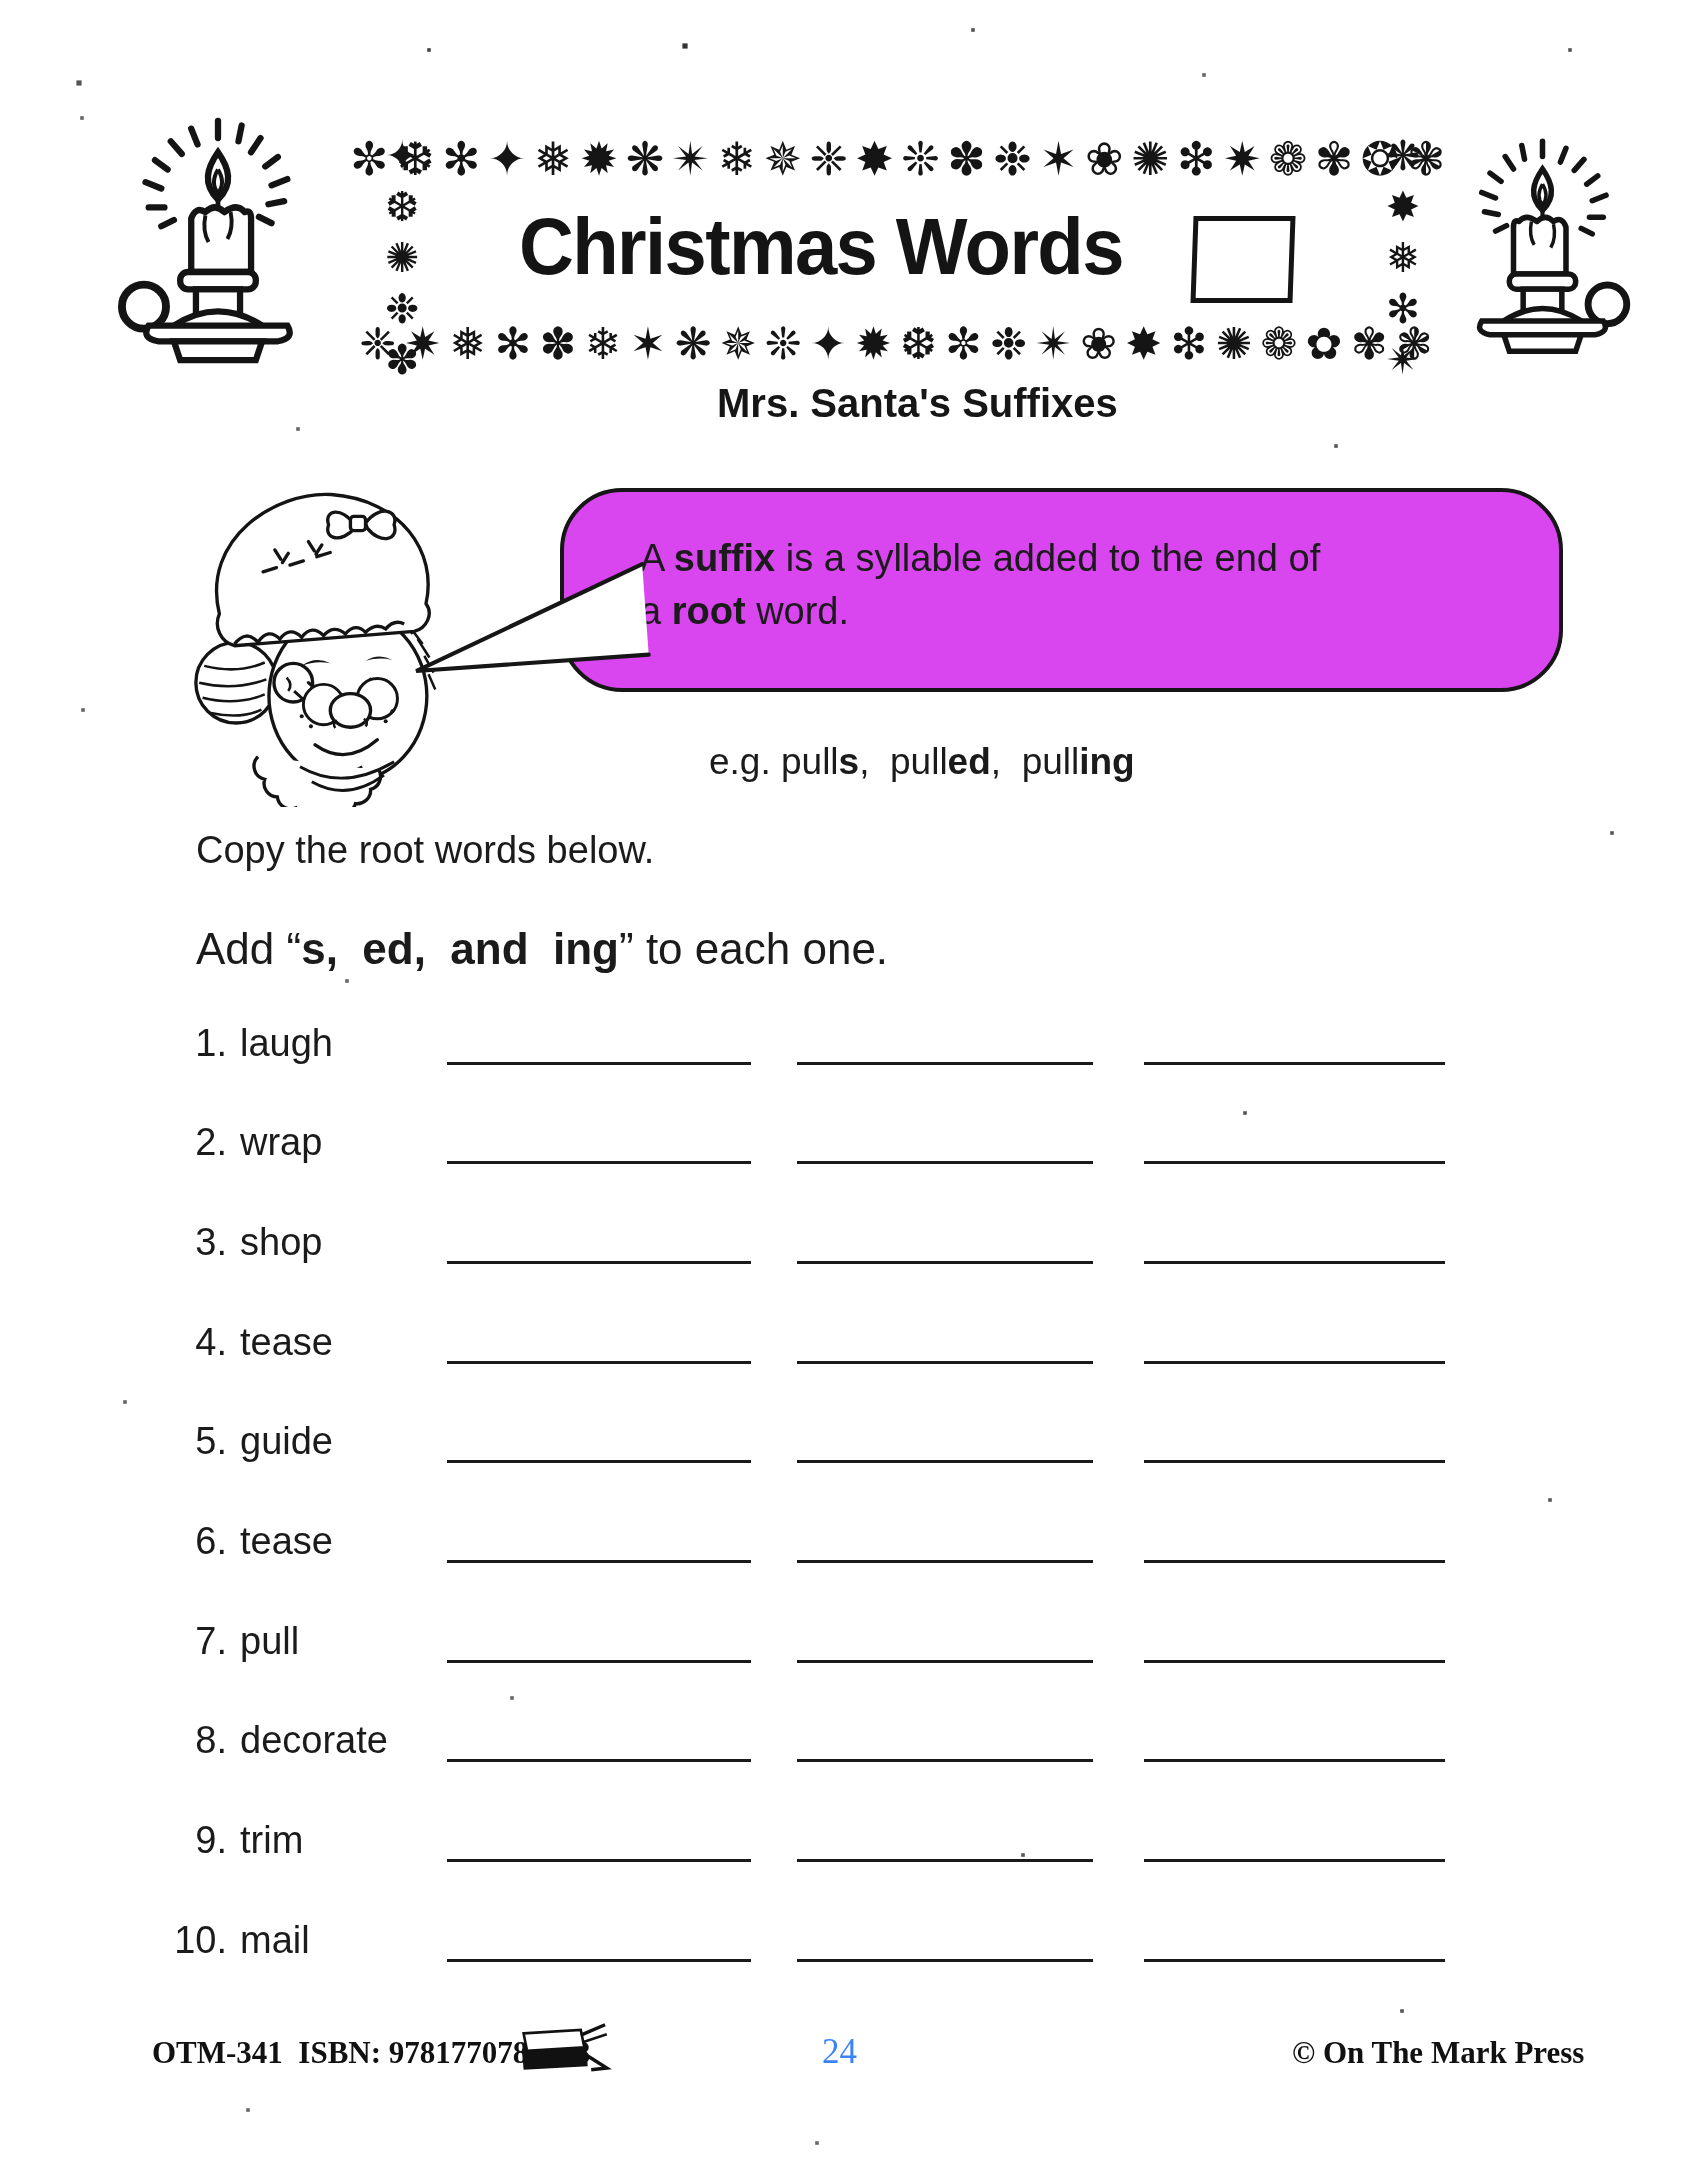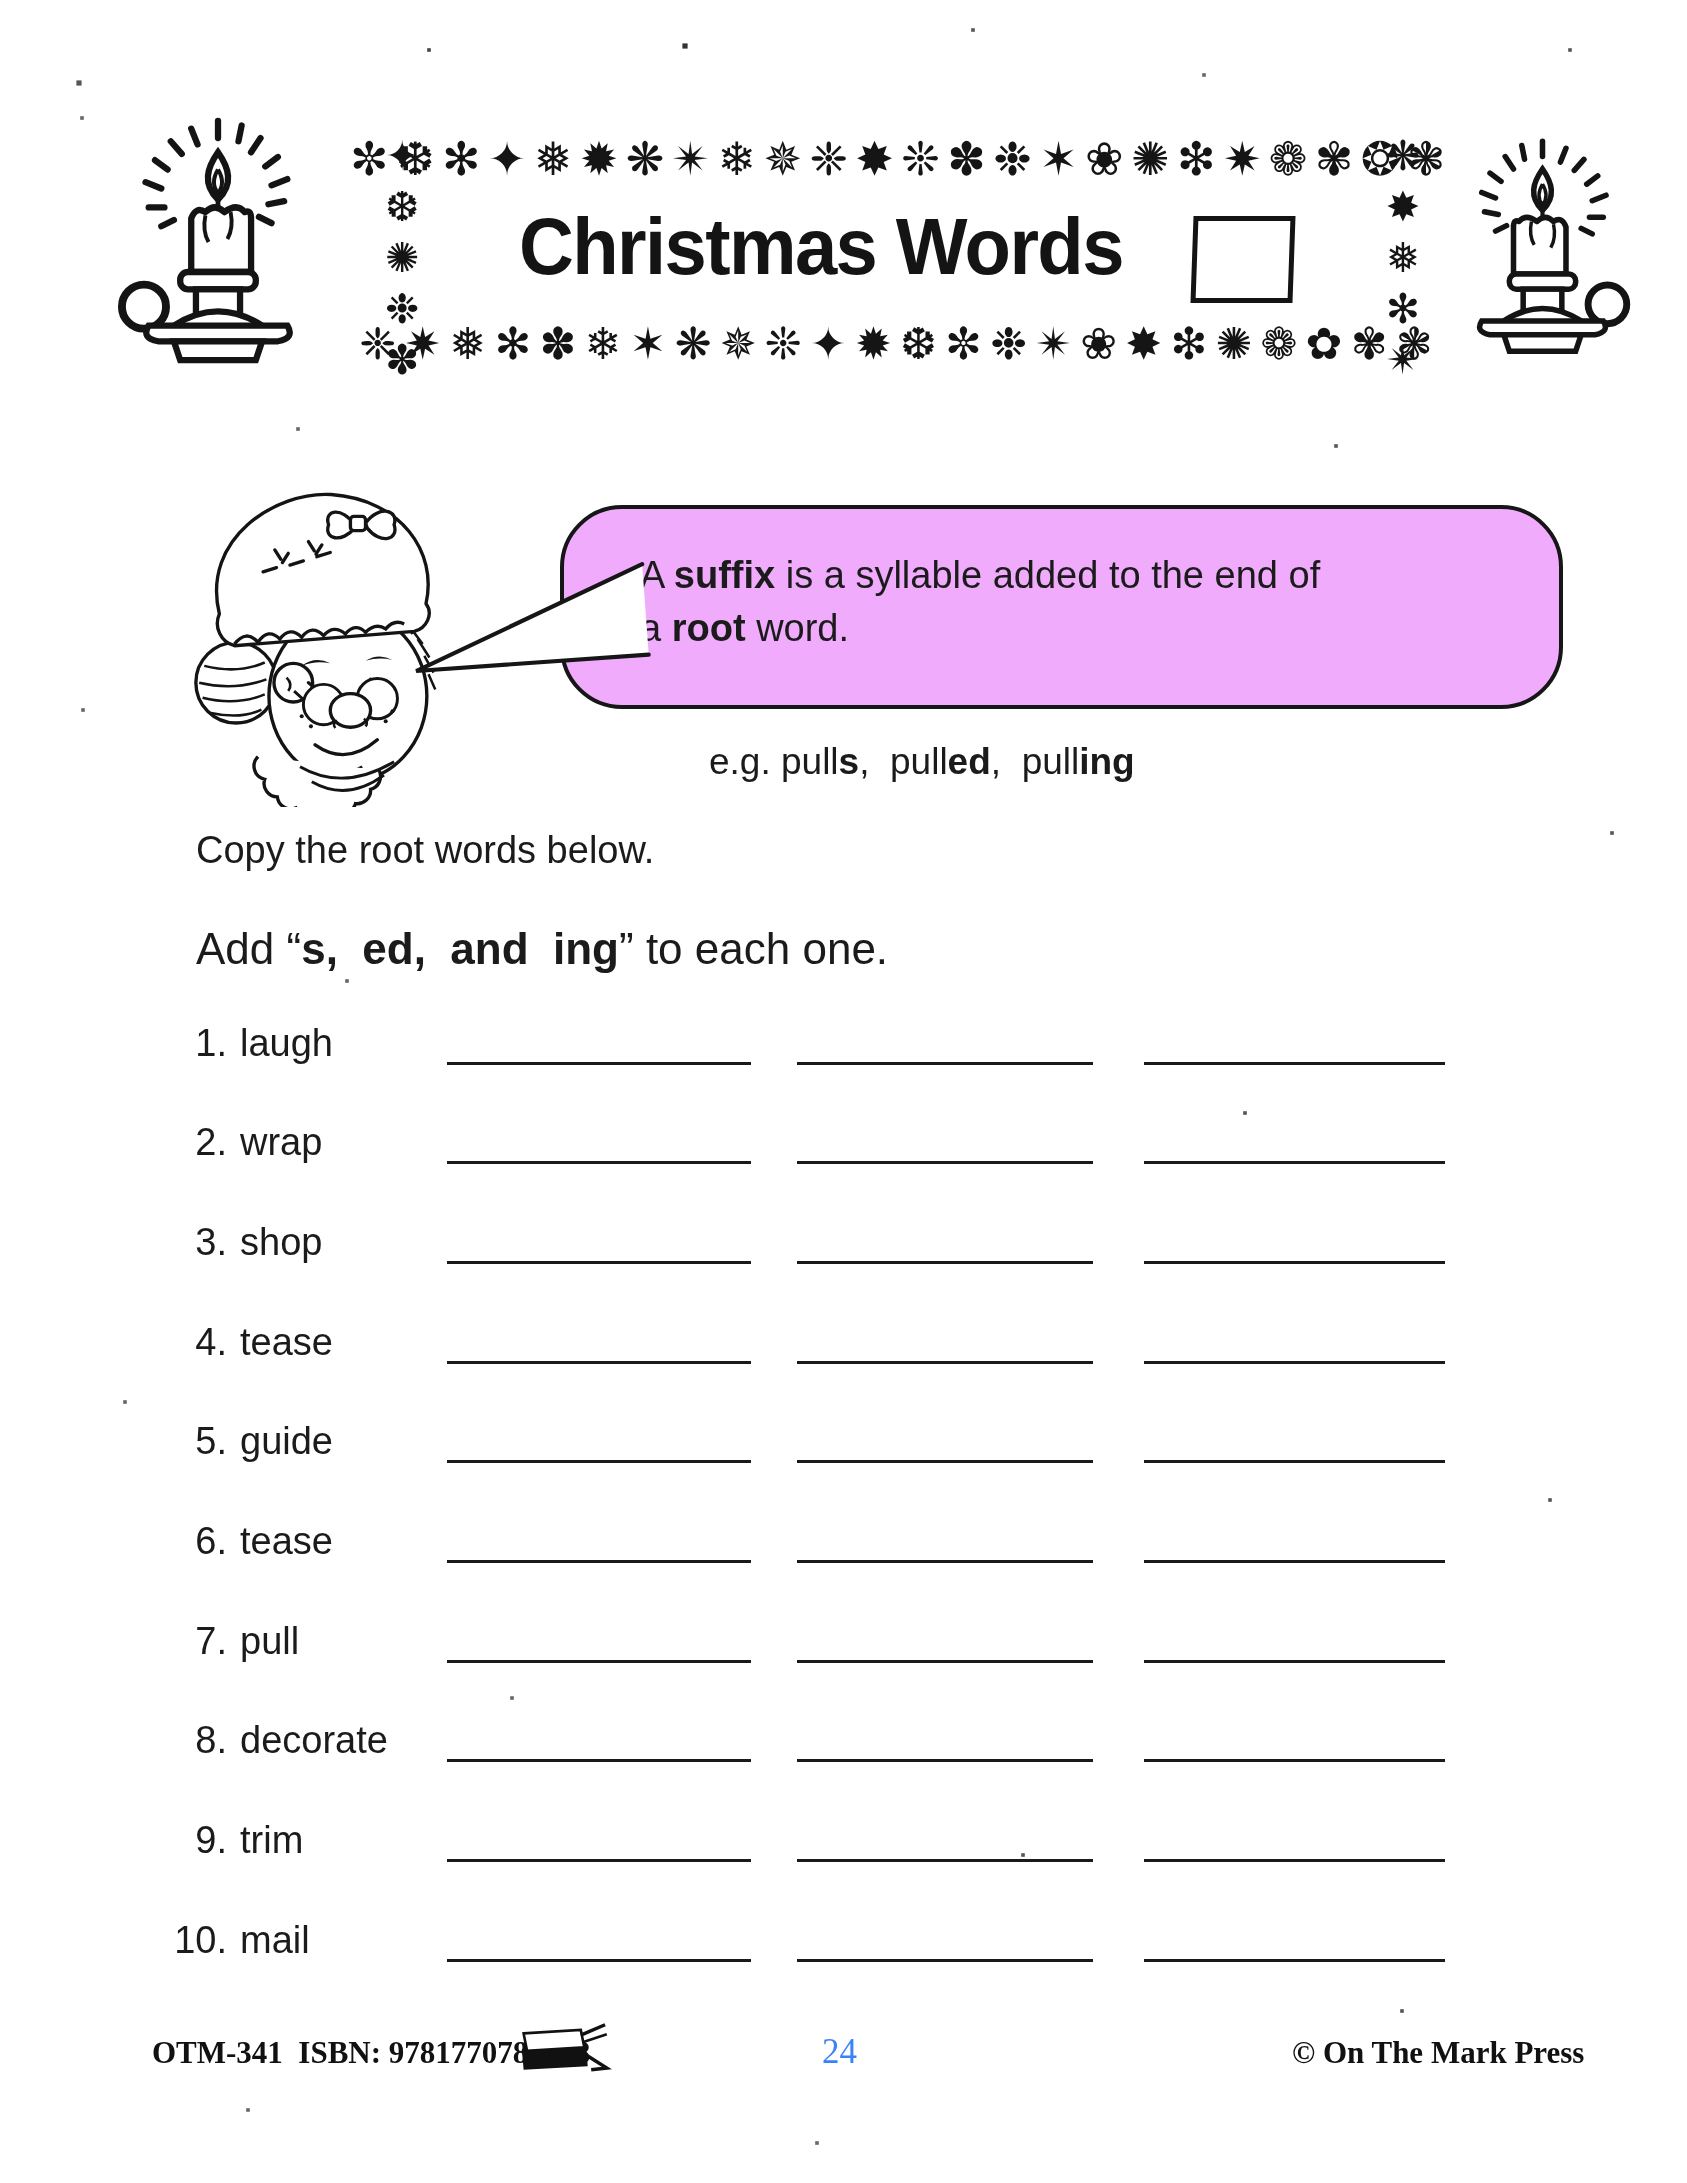--- a/index.html
+++ b/index.html
@@ -26,22 +26,22 @@
     border:5.8px solid #141414;transform:skewX(-2deg);background:#fff;
   }
   .candle{position:absolute;}
   .candle-left{left:92px;top:117px;width:252px;height:269px;}
   .candle-right{left:1432px;top:138px;width:221px;height:236px;transform:scaleX(-1);}
   
   .subtitle{position:absolute;left:717px;top:381px;margin:0;font-size:40px;font-weight:bold;color:#161616;white-space:nowrap;}
   
   .face{position:absolute;left:175px;top:471px;width:287px;height:336px;}
   .bubble{
-    position:absolute;left:560px;top:505px;width:995px;height:196px;
-    border:4.1px solid #161616;border-radius:62px;background:#f0abfc;z-index:1;
+    position:absolute;left:560px;top:488px;width:995px;height:196px;
+    border:4.1px solid #161616;border-radius:62px;background:#d946ef;z-index:1;
   }
   .bubble-text{position:absolute;left:76px;top:40px;font-size:38px;line-height:53px;color:#1b1b1b;}
   .bubble-tail{position:absolute;left:387px;top:519px;width:272px;height:189px;z-index:2;}
   .bold{font-weight:bold;}
   
   .example{position:absolute;left:689px;top:741px;font-size:37px;white-space:pre-wrap;color:#1b1b1b;margin-left:20px;}
   .inst1{position:absolute;left:196px;top:829px;font-size:38px;color:#1b1b1b;}
   .inst2{position:absolute;left:196px;top:924px;font-size:44px;white-space:pre-wrap;color:#1b1b1b;}
   
   .row{position:absolute;left:0;width:100%;height:58px;font-size:38px;color:#1b1b1b;}
@@ -141,20 +141,21 @@
     <path d="M63,64 Q66,56 72,60 Q78,54 84,60 Q92,54 97,60 Q101,58 101,64 L101,98 L63,98 Z" fill="#fff" stroke="#141414" stroke-width="4" stroke-linejoin="round"></path>
     <path d="M72,62 Q70,72 74,79 M88,60 Q90,70 86,77" fill="none" stroke="#141414" stroke-width="2.5"></path>
     <rect x="56" y="98" width="48" height="11" rx="5" fill="#fff" stroke="#141414" stroke-width="4"></rect>
     <rect x="66" y="109" width="28" height="19" fill="#fff" stroke="#141414" stroke-width="4"></rect>
     <circle cx="33" cy="120" r="14" fill="#fff" stroke="#141414" stroke-width="5"></circle>
     <path d="M52,132 Q80,114 108,132" fill="#fff" stroke="#141414" stroke-width="4"></path>
     <path d="M36,132 L124,132 Q129,140 118,142 L42,142 Q31,140 36,132 Z" fill="#fff" stroke="#141414" stroke-width="4"></path>
     <path d="M52,142 L108,142 L104,154 L56,154 Z" fill="#fff" stroke="#141414" stroke-width="4"></path>
   </svg>
 
+  <h2 class="subtitle">Mrs. Santa's Suffixes</h2>
 
   <svg class="face" viewBox="0 0 340 400">
 
     <circle cx="72" cy="252" r="48" fill="#fff" stroke="#141414" stroke-width="4"></circle>
     <path d="M34,232 Q74,242 106,228 M28,252 Q70,262 108,248 M32,270 Q72,280 106,266 M42,288 Q78,296 102,284" fill="none" stroke="#141414" stroke-width="3"></path>
 
     <ellipse cx="205" cy="268" rx="94" ry="102" fill="#fff" stroke="#141414" stroke-width="4"></ellipse>
 
     <path d="M262,168 l20,26 M276,182 l18,24 M288,200 l14,22 M296,220 l11,20 M301,242 l8,18" stroke="#141414" stroke-width="3" fill="none"></path>
 

